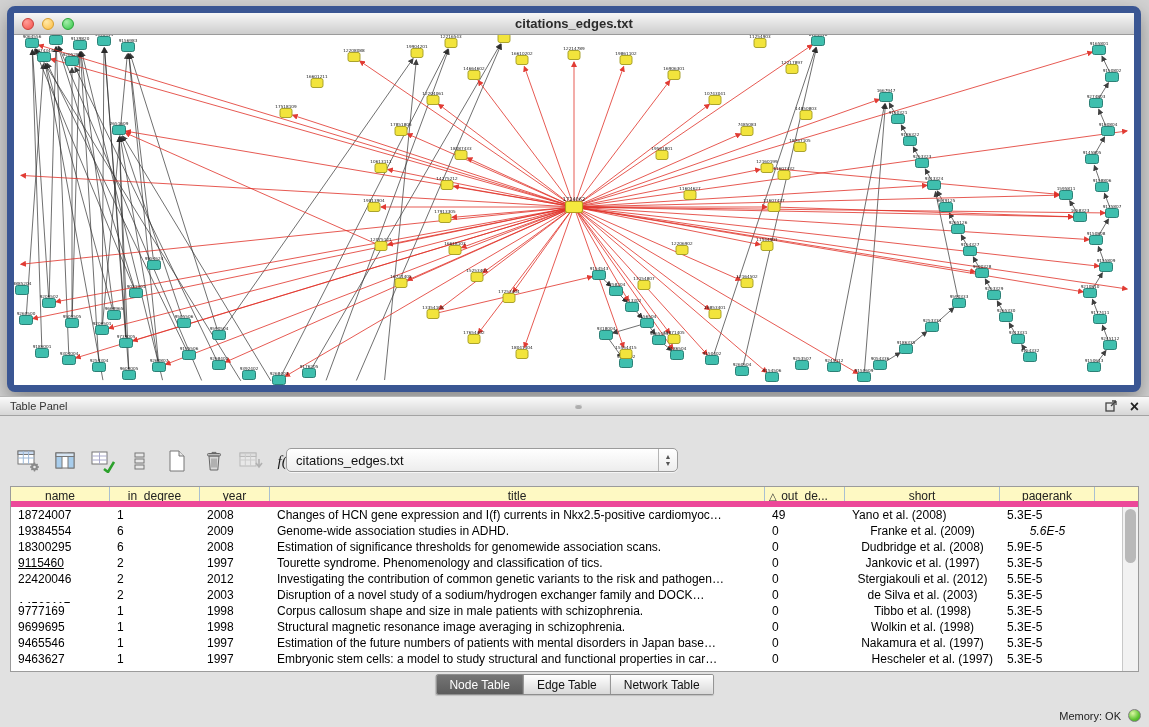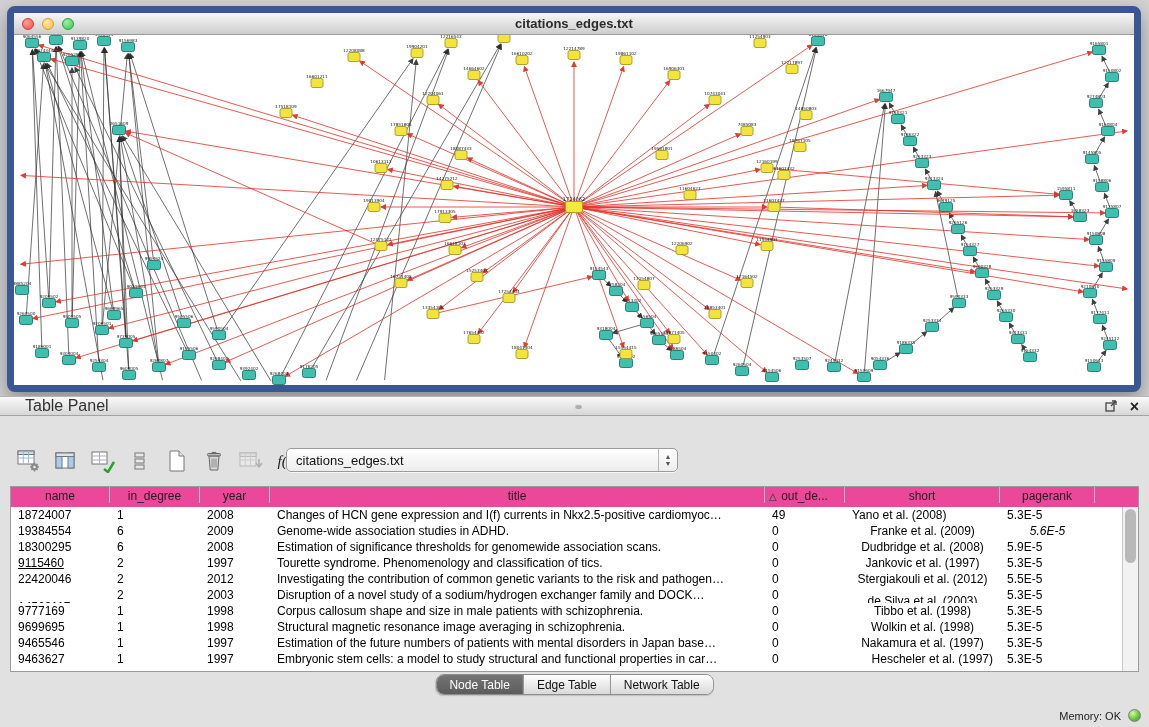--- a/index.html
+++ b/index.html
@@ -19,46 +19,46 @@
   .edge-black{stroke:#2b2b2b;stroke-width:.75;opacity:.9}
   .edge-red{stroke:#e03128;stroke-width:.85;opacity:.95}
   .nnode rect.teal{fill:#3fbfae;stroke:#20756b;stroke-width:.9}
   .nnode rect.yellow{fill:#f2e43c;stroke:#a09a20;stroke-width:.9}
   .nnode rect.hubnode{fill:#f5e93e;stroke:#b39b1e;stroke-width:1.1}
   .nlabel{fill:#1b1b1b;font-family:"DejaVu Sans",sans-serif}
 
   
   .lower{position:absolute;left:0;top:416px;width:1149px;height:311px;background:#e1e1e1}
   .panel-bar{position:absolute;left:0;top:396px;width:1149px;height:20px;background:linear-gradient(#fafafa,#d6d6d6);border-top:1px solid #b5b5b5;border-bottom:1px solid #a3a3a3;display:flex;align-items:center}
-  .panel-bar .ptitle{font-size:16px;color:#333;padding-left:25px}
+  .panel-bar .ptitle{font-size:11px;color:#333;padding-left:10px}
   .grip{position:absolute;left:50%;top:7px;width:7px;height:5px;border-radius:3px;background:#adadad;box-shadow:inset 0 1px 1px rgba(255,255,255,.8)}
   .panel-actions{position:absolute;right:10px;top:0;height:20px;display:flex;align-items:center;gap:12px}
   .close-x{font-size:16px;font-weight:bold;color:#222;line-height:18px;cursor:default}
 
   .toolbar-row{position:absolute;left:16px;top:444px;height:34px;display:flex;align-items:center;gap:11px}
   .tb-icon{width:26px;height:28px;display:flex;align-items:center;justify-content:center}
   .fx{font-family:"Liberation Serif","DejaVu Serif",serif;font-style:italic;font-size:15px;color:#1a1a1a}
 
   .combo{position:absolute;left:286px;top:448px;width:392px;height:24px;border:1px solid #9b9b9b;border-radius:5px;background:linear-gradient(#ffffff,#ededed);display:flex;align-items:center;box-shadow:0 1px 0 rgba(255,255,255,.7)}
   .combo-text{flex:1;font-size:13px;color:#111;padding-left:9px}
   .combo-stepper{width:19px;height:22px;border-left:1px solid #b5b5b5;display:flex;flex-direction:column;align-items:center;justify-content:center;color:#555;font-size:7px;line-height:7px}
 
   
   .table-wrap{position:absolute;left:10px;top:486px;width:1129px;height:186px;background:#fff;border:1px solid #9b9b9b}
-  .thead{display:flex;height:20px;background:#ec4899;border-bottom:4px solid #ec4899}
+  .thead{display:flex;height:20px;background:#fef9c3;border-bottom:6px solid #ec4899}
   .th{position:relative;border-right:1px solid #a9c0d2;font-size:12px;color:#222;text-align:center;line-height:19px;overflow:hidden;white-space:nowrap;flex:0 0 auto}
   .th .sort{position:absolute;left:4px;top:0;font-size:10px;color:#333}
   .tbody{position:relative}
   .tr{display:flex;height:16px}
   .td{font-size:12px;color:#000;line-height:16px;padding:0 7px;overflow:hidden;white-space:nowrap;flex:0 0 auto}
   .vscroll{position:absolute;right:0;top:20px;bottom:0;width:16px;background:#f2f2f2;border-left:1px solid #c8c8c8}
   .vthumb{position:absolute;left:2px;top:2px;width:11px;height:54px;border-radius:6px;background:#b9b9b9}
 
   
-  .tabs{position:absolute;top:674px;left:50%;transform:translateX(-50%);display:flex;height:21px;border:1px solid #8e8e8e;border-radius:8px;overflow:hidden;background:#fff;box-shadow:0 1px 1px rgba(0,0,0,.15)}
+  .tabs{position:absolute;top:674px;left:50%;transform:translateX(-50%);display:flex;height:21px;border:1px solid #8e8e8e;border-radius:2px;overflow:hidden;background:#fff;box-shadow:0 1px 1px rgba(0,0,0,.15)}
   .tab{font-size:12px;line-height:20px;padding:0 13px;background:linear-gradient(#ffffff,#d9d9d9);color:#111;white-space:nowrap}
   .tab+.tab{border-left:1px solid #8e8e8e}
   .tab.active{background:linear-gradient(#757575,#5c5c5c);color:#fff}
 
   
   .status{position:absolute;right:8px;bottom:5px;display:flex;align-items:center;gap:7px}
   .status .mem{font-size:11px;color:#222}
   .orb{width:13px;height:13px;border-radius:50%;background:radial-gradient(circle at 35% 30%,#dcf7a4,#5ec431 60%,#3f9b1f);border:1px solid #7f7f7f}
 </style>
 </head>
@@ -856,21 +856,21 @@
         <div class="td" style="width: 80px; text-align: left;">0</div>
         <div class="td" style="width: 155px; text-align: center;">Stergiakouli et al. (2012)</div>
         <div class="td" style="width: 95px; text-align: left;">5.5E-5</div>
       </div>
       <div class="tr">
         <div class="td" style="width: 99px; text-align: left; margin-top: 12px;">14569117</div>
         <div class="td" style="width: 90px; text-align: left;">2</div>
         <div class="td" style="width: 70px; text-align: left;">2003</div>
         <div class="td" style="width: 495px; text-align: left;">Disruption of a novel study of a sodium/hydrogen exchanger family and DOCK…</div>
         <div class="td" style="width: 80px; text-align: left;">0</div>
-        <div class="td" style="width: 155px; text-align: center; margin-top: 6px;">de Silva et al. (2003)</div>
+        <div class="td" style="width: 155px; text-align: center;">de Silva et al. (2003)</div>
         <div class="td" style="width: 95px; text-align: left;">5.3E-5</div>
       </div>
       <div class="tr">
         <div class="td" style="width: 99px; text-align: left;">9777169</div>
         <div class="td" style="width: 90px; text-align: left;">1</div>
         <div class="td" style="width: 70px; text-align: left;">1998</div>
         <div class="td" style="width: 495px; text-align: left;">Corpus callosum shape and size in male patients with schizophrenia.</div>
         <div class="td" style="width: 80px; text-align: left;">0</div>
         <div class="td" style="width: 155px; text-align: center;">Tibbo et al. (1998)</div>
         <div class="td" style="width: 95px; text-align: left;">5.3E-5</div>

